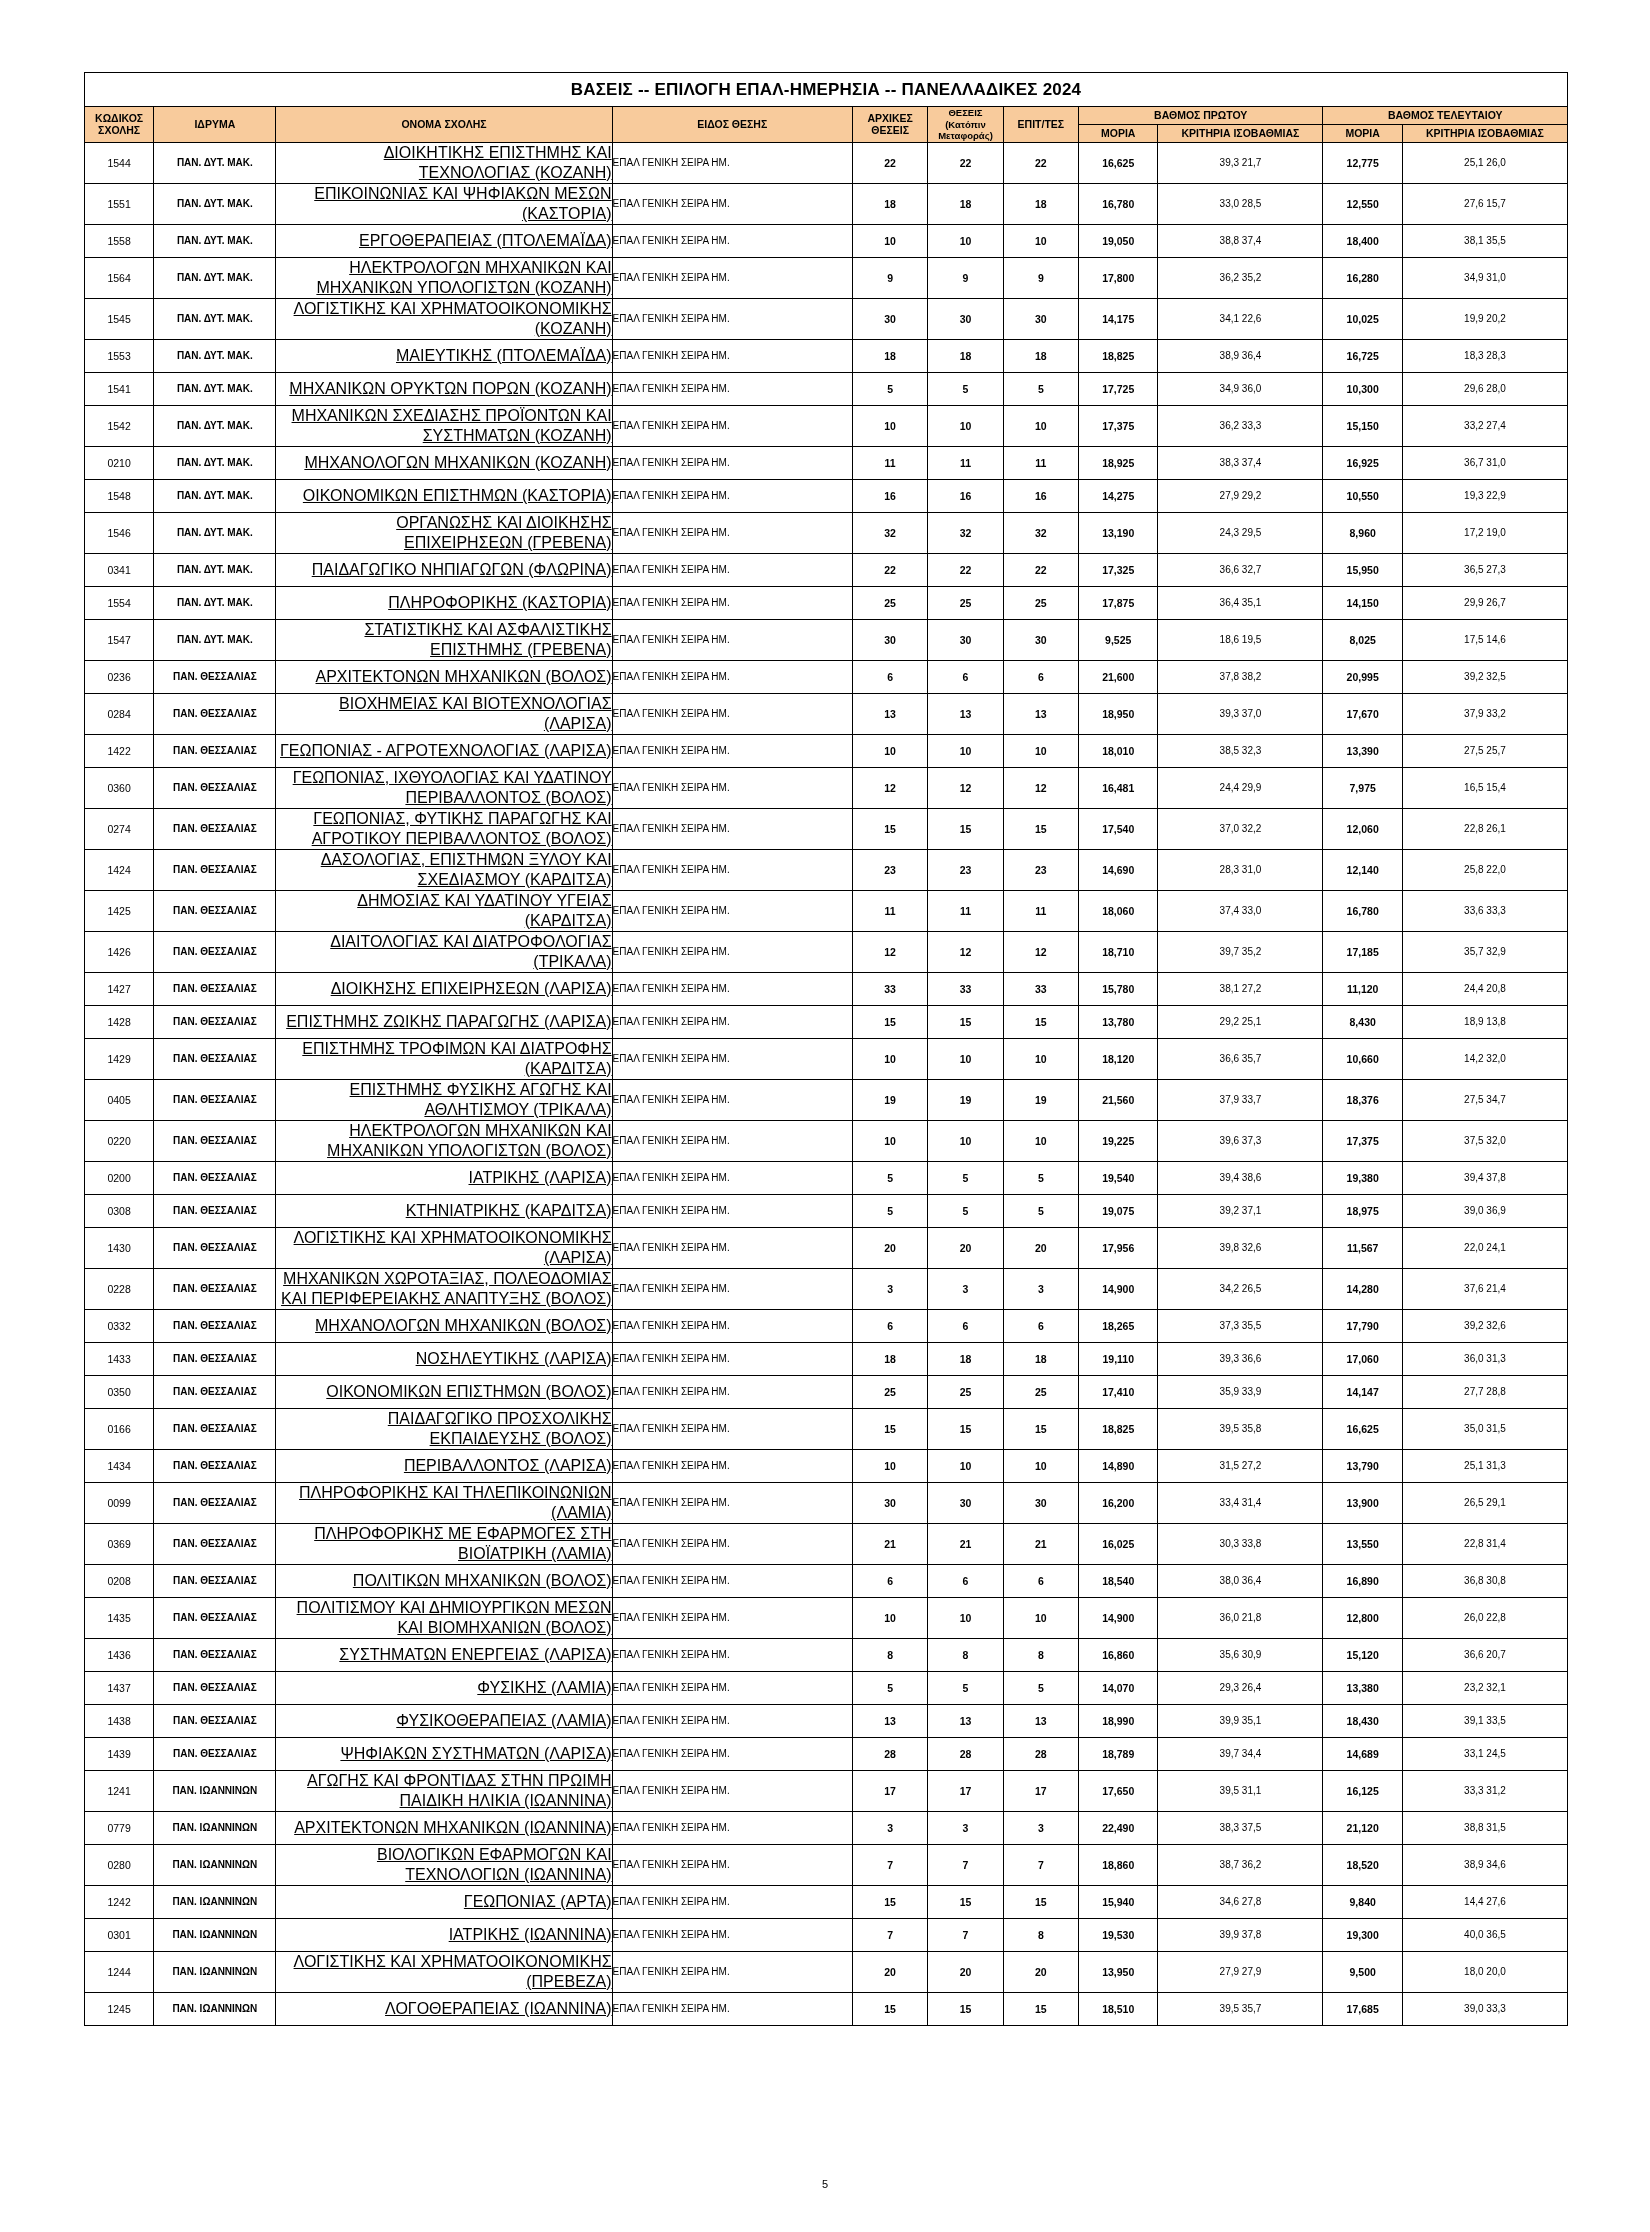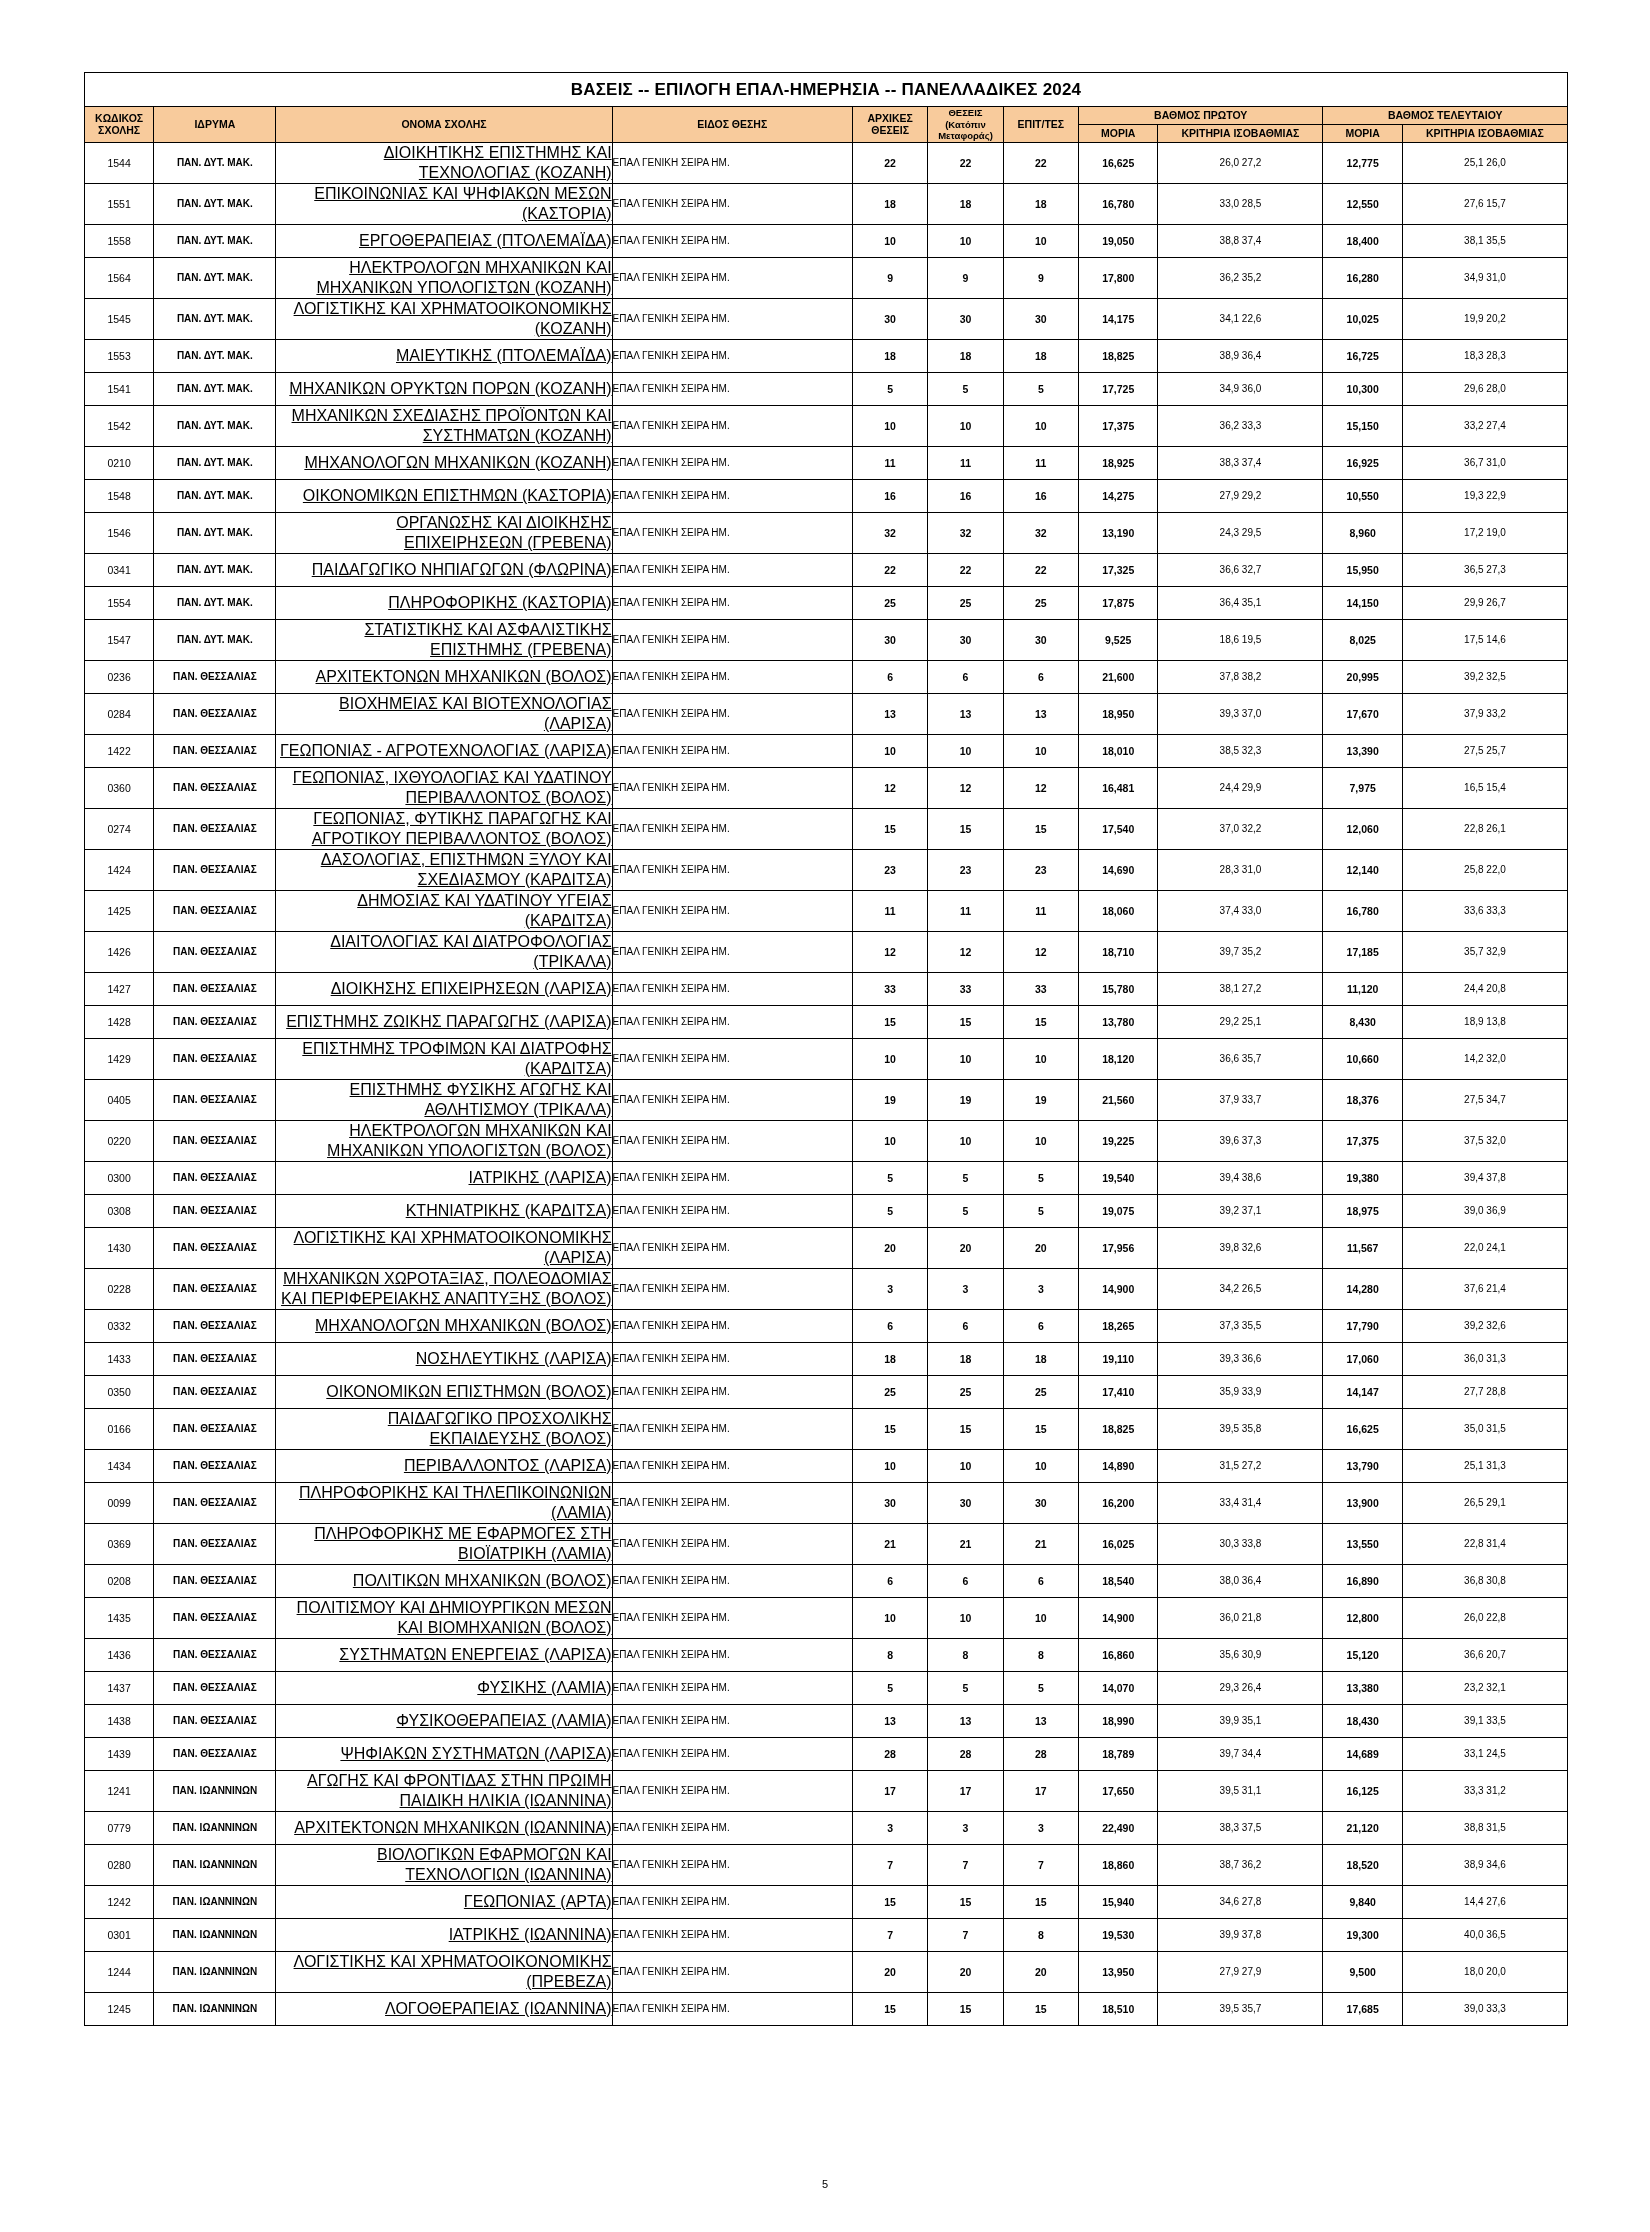--- a/index.html
+++ b/index.html
@@ -141,21 +141,21 @@
       <tbody id="tbody">
           <tr class="row">
             <td class="c-code">1544</td>
             <td class="c-inst">ΠΑΝ. ΔΥΤ. ΜΑΚ.</td>
             <td class="c-name">ΔΙΟΙΚΗΤΙΚΗΣ ΕΠΙΣΤΗΜΗΣ ΚΑΙ ΤΕΧΝΟΛΟΓΙΑΣ (ΚΟΖΑΝΗ)</td>
             <td class="c-kind">ΕΠΑΛ ΓΕΝΙΚΗ ΣΕΙΡΑ ΗΜ.</td>
             <td class="c-num">22</td>
             <td class="c-num">22</td>
             <td class="c-num">22</td>
             <td class="c-pts">16,625</td>
-            <td class="c-crit">26,0 27,2</td>
+            <td class="c-crit">39,3 21,7</td>
             <td class="c-pts">12,775</td>
             <td class="c-crit">25,1 26,0</td>
           </tr>
           <tr class="row">
             <td class="c-code">1551</td>
             <td class="c-inst">ΠΑΝ. ΔΥΤ. ΜΑΚ.</td>
             <td class="c-name">ΕΠΙΚΟΙΝΩΝΙΑΣ ΚΑΙ ΨΗΦΙΑΚΩΝ ΜΕΣΩΝ (ΚΑΣΤΟΡΙΑ)</td>
             <td class="c-kind">ΕΠΑΛ ΓΕΝΙΚΗ ΣΕΙΡΑ ΗΜ.</td>
             <td class="c-num">18</td>
             <td class="c-num">18</td>
@@ -484,21 +484,21 @@
             <td class="c-kind">ΕΠΑΛ ΓΕΝΙΚΗ ΣΕΙΡΑ ΗΜ.</td>
             <td class="c-num">10</td>
             <td class="c-num">10</td>
             <td class="c-num">10</td>
             <td class="c-pts">19,225</td>
             <td class="c-crit">39,6 37,3</td>
             <td class="c-pts">17,375</td>
             <td class="c-crit">37,5 32,0</td>
           </tr>
           <tr class="row">
-            <td class="c-code">0300</td>
+            <td class="c-code">0200</td>
             <td class="c-inst">ΠΑΝ. ΘΕΣΣΑΛΙΑΣ</td>
             <td class="c-name">ΙΑΤΡΙΚΗΣ (ΛΑΡΙΣΑ)</td>
             <td class="c-kind">ΕΠΑΛ ΓΕΝΙΚΗ ΣΕΙΡΑ ΗΜ.</td>
             <td class="c-num">5</td>
             <td class="c-num">5</td>
             <td class="c-num">5</td>
             <td class="c-pts">19,540</td>
             <td class="c-crit">39,4 38,6</td>
             <td class="c-pts">19,380</td>
             <td class="c-crit">39,4 37,8</td>

